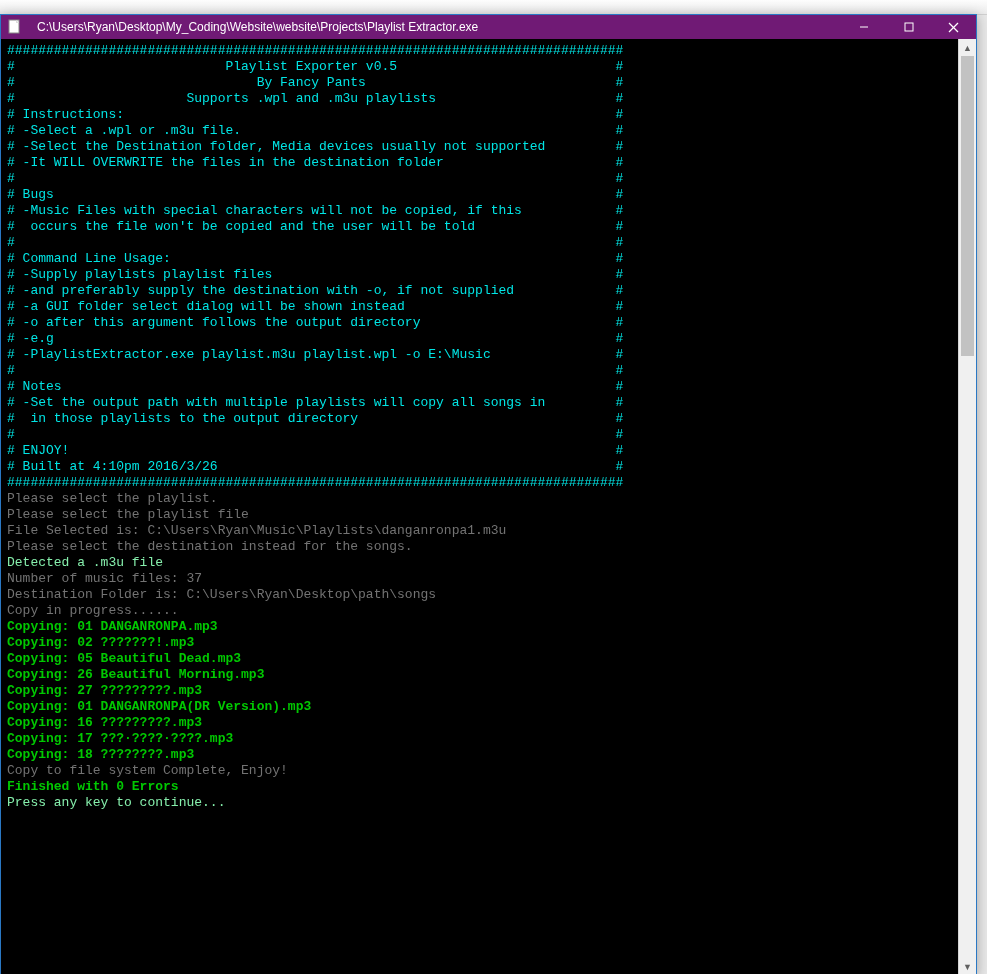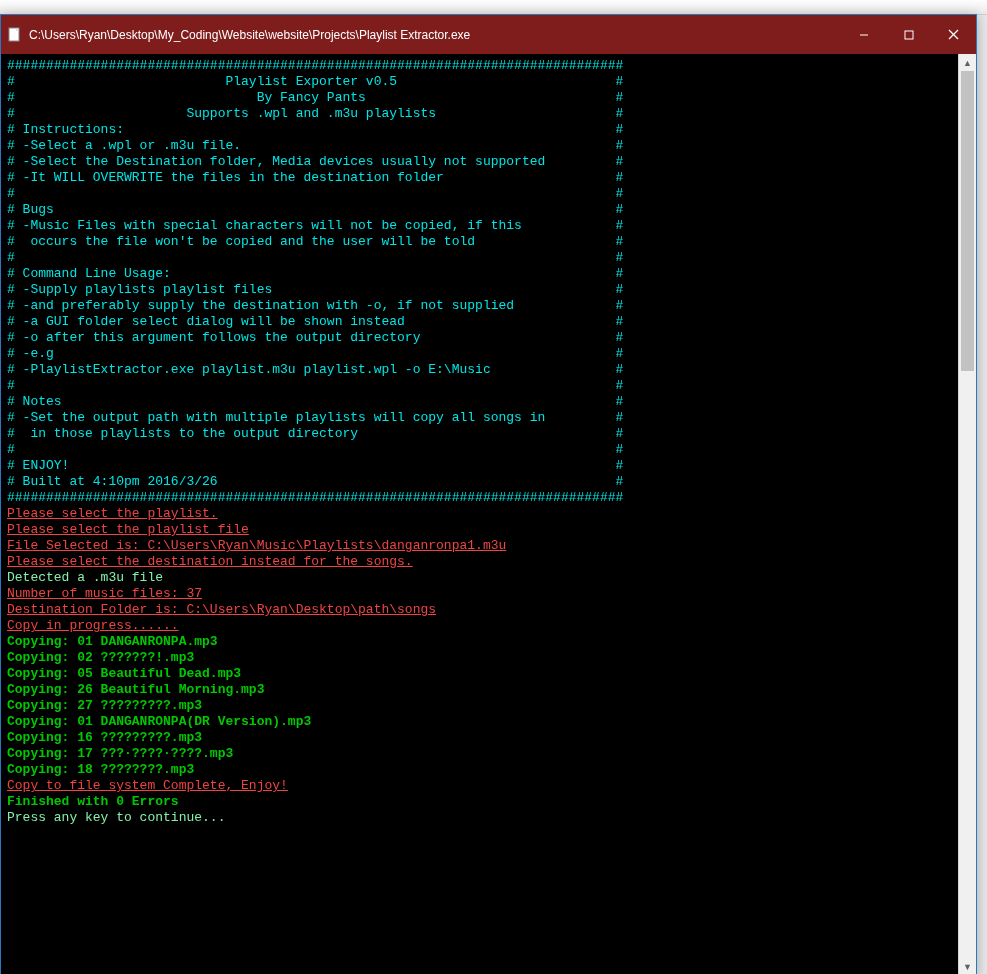--- a/index.html
+++ b/index.html
@@ -17,28 +17,29 @@
     top: 14px;
     width: 975px;
     height: 960px;
     background: #ffffff;
     border: 1px solid #2a78c4;
     box-shadow: 0 2px 12px rgba(0,0,0,0.3);
     display: flex;
     flex-direction: column;
   }
   .titlebar {
-    background: #7f1d1d;
+    background: #701a75;
     color: #ffffff;
-    height: 39px;
+    height: 24px;
     display: flex;
     align-items: center;
     font-size: 12px;
     padding-left: 6px;
     user-select: none;
+    gap: 8px;
   }
   .titlebar .app-icon {
     width: 16px;
     height: 16px;
     margin-right: 6px;
     display: inline-block;
   }
   .titlebar .title-text {
     flex: 1;
     white-space: nowrap;
@@ -90,21 +91,21 @@
   }
   .vscroll .thumb {
     position: absolute;
     top: 17px;
     left: 2px;
     width: 13px;
     height: 300px;
     background: #c2c2c2;
   }
   .c-cyan   { color: #00e5e5; }
-  .c-white  { color: #ef4444; text-decoration: underline; }
+  .c-white  { color: #737373; }
   .c-yellow { color: #86efac; }
   .c-green  { color: #00c800; font-weight: bold; }
   .menubar-bg {
     position: absolute;
     top: 0;
     left: 0;
     width: 987px;
     height: 14px;
     background: linear-gradient(#fdfdfd, #ebebeb);
     border-bottom: 1px solid #d0d0d0;

